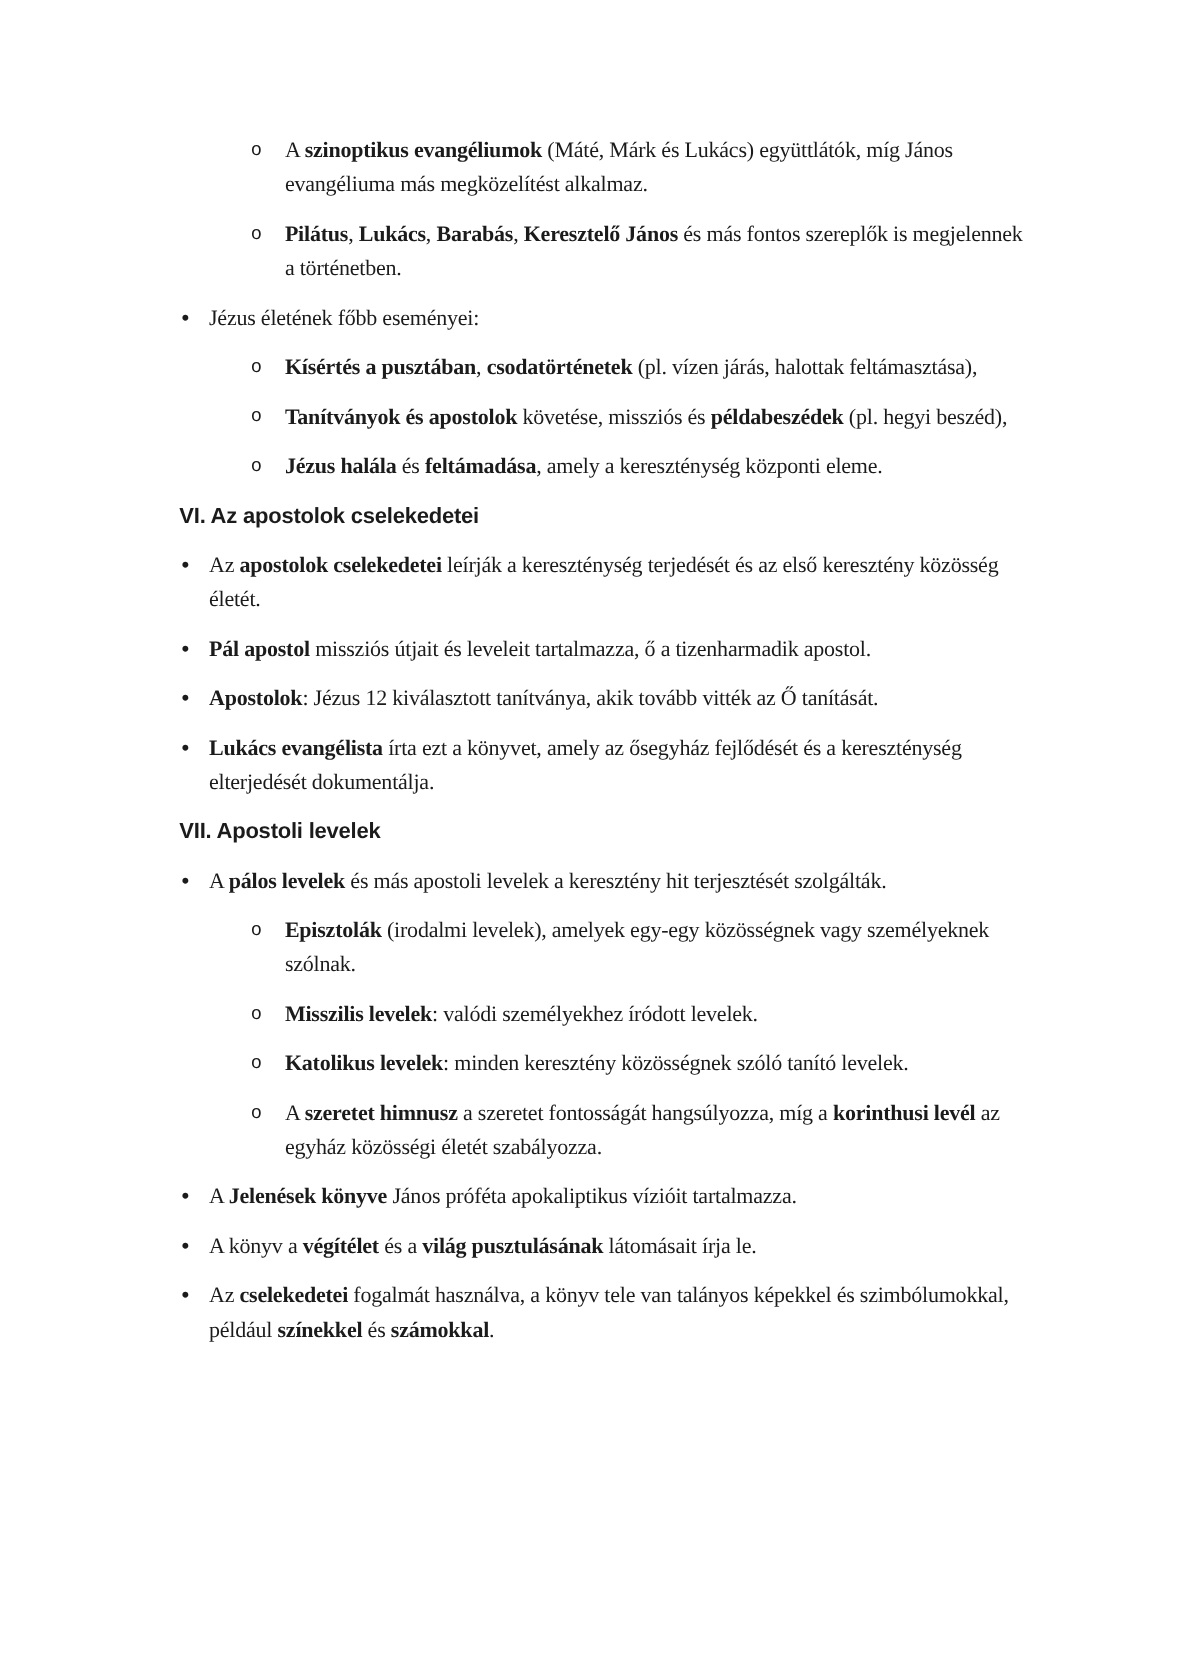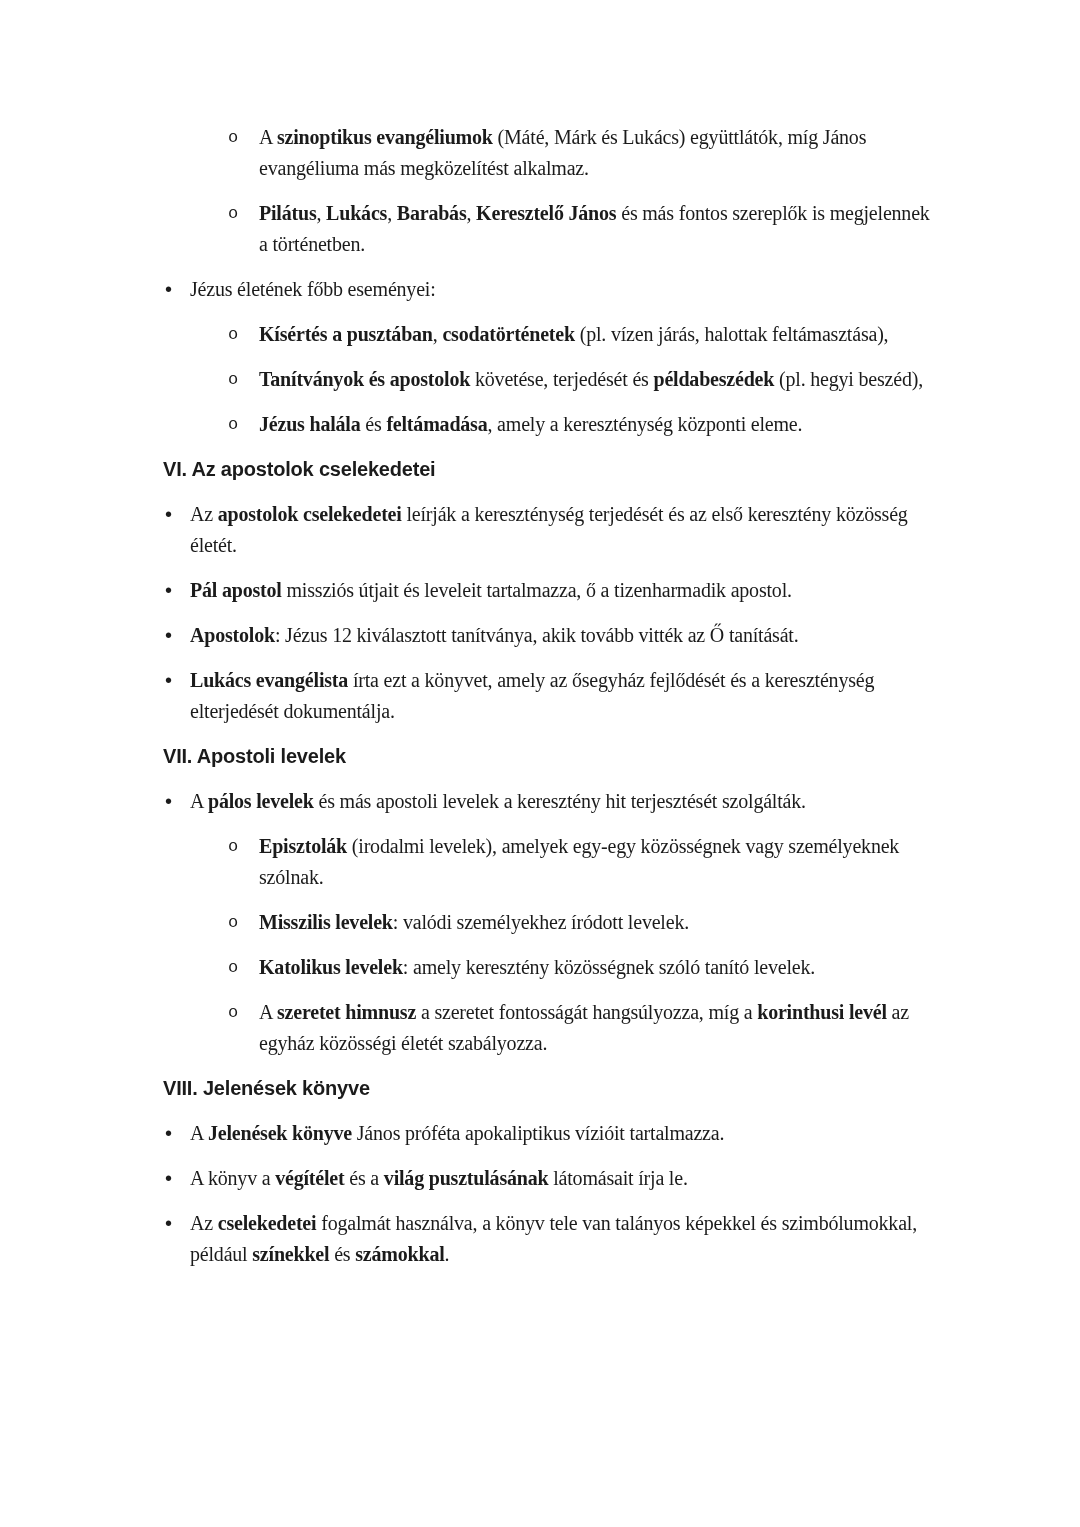--- a/index.html
+++ b/index.html
@@ -61,21 +61,21 @@
       <div class="para b1">
         <span class="marker">•</span>
         <span class="ptext"><span>Jézus életének főbb eseményei:</span></span>
       </div>
       <div class="para b2">
         <span class="marker">o</span>
         <span class="ptext"><span class="bold">Kísértés a pusztában</span><span>, </span><span class="bold">csodatörténetek</span><span> (pl. vízen járás, halottak feltámasztása),</span></span>
       </div>
       <div class="para b2">
         <span class="marker">o</span>
-        <span class="ptext"><span class="bold">Tanítványok és apostolok</span><span> követése, terjedését és </span><span class="bold">példabeszédek</span><span> (pl. hegyi beszéd),</span></span>
+        <span class="ptext"><span class="bold">Tanítványok és apostolok</span><span> követése, missziós és </span><span class="bold">példabeszédek</span><span> (pl. hegyi beszéd),</span></span>
       </div>
       <div class="para b2">
         <span class="marker">o</span>
         <span class="ptext"><span class="bold">Jézus halála</span><span> és </span><span class="bold">feltámadása</span><span>, amely a kereszténység központi eleme.</span></span>
       </div>
       <div class="para h"><span class="bold">VI. Az apostolok cselekedetei</span></div>
       <div class="para b1">
         <span class="marker">•</span>
         <span class="ptext"><span>Az </span><span class="bold">apostolok cselekedetei</span><span> leírják a kereszténység terjedését és az első keresztény közösség életét.</span></span>
       </div>
@@ -99,27 +99,26 @@
       <div class="para b2">
         <span class="marker">o</span>
         <span class="ptext"><span class="bold">Episztolák</span><span> (irodalmi levelek), amelyek egy-egy közösségnek vagy személyeknek szólnak.</span></span>
       </div>
       <div class="para b2">
         <span class="marker">o</span>
         <span class="ptext"><span class="bold">Misszilis levelek</span><span>: valódi személyekhez íródott levelek.</span></span>
       </div>
       <div class="para b2">
         <span class="marker">o</span>
-        <span class="ptext"><span class="bold">Katolikus levelek</span><span>: amely keresztény közösségnek szóló tanító levelek.</span></span>
+        <span class="ptext"><span class="bold">Katolikus levelek</span><span>: minden keresztény közösségnek szóló tanító levelek.</span></span>
       </div>
       <div class="para b2">
         <span class="marker">o</span>
         <span class="ptext"><span>A </span><span class="bold">szeretet himnusz</span><span> a szeretet fontosságát hangsúlyozza, míg a </span><span class="bold">korinthusi levél</span><span> az egyház közösségi életét szabályozza.</span></span>
       </div>
-      <div class="para h"><span class="bold">VIII. Jelenések könyve</span></div>
       <div class="para b1">
         <span class="marker">•</span>
         <span class="ptext"><span>A </span><span class="bold">Jelenések könyve</span><span> János próféta apokaliptikus vízióit tartalmazza.</span></span>
       </div>
       <div class="para b1">
         <span class="marker">•</span>
         <span class="ptext"><span>A könyv a </span><span class="bold">végítélet</span><span> és a </span><span class="bold">világ pusztulásának</span><span> látomásait írja le.</span></span>
       </div>
       <div class="para b1">
         <span class="marker">•</span>

